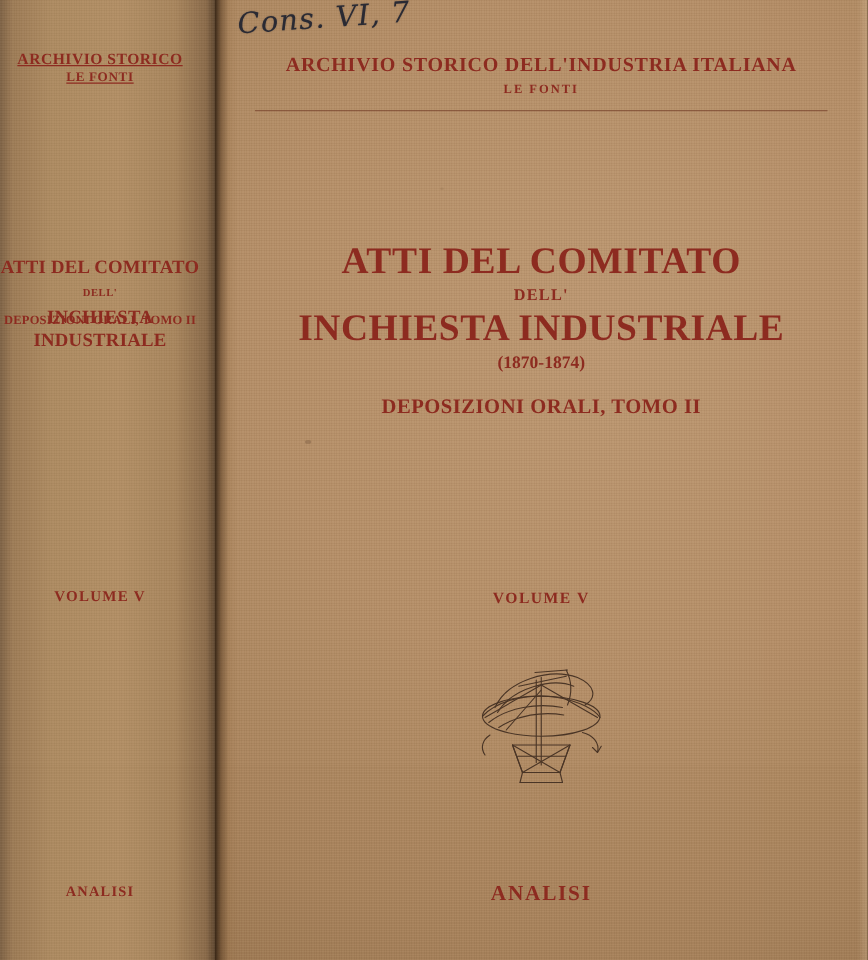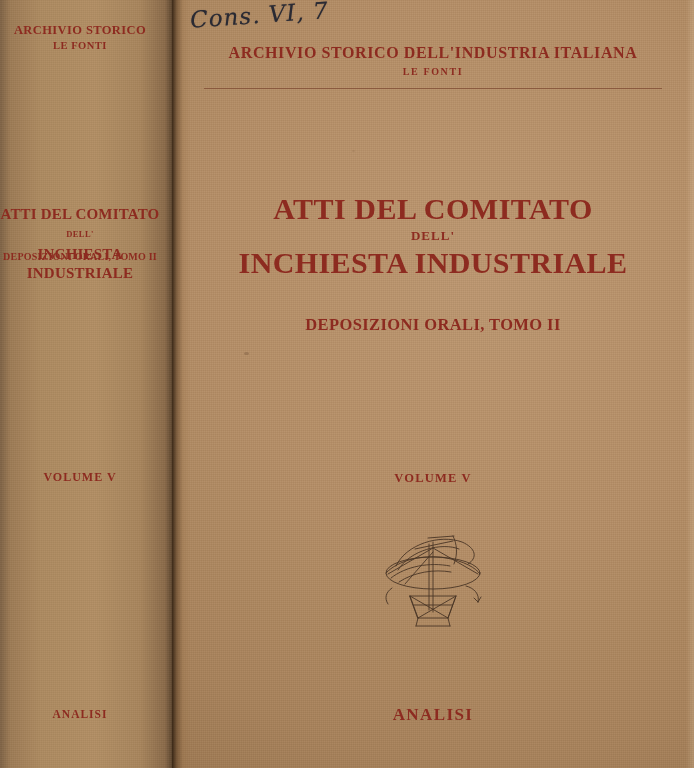--- a/index.html
+++ b/index.html
@@ -50,25 +50,26 @@
   }
   .spine-block {
     position: absolute;
     left: 0;
     width: 160px;
     text-align: center;
     color: #8d2b20;
     z-index: 3;
   }
   #spine-header {
-    top: 23px;
+    top: 40px;
     font-size: 12.5px;
     font-weight: bold;
     letter-spacing: .4px;
     line-height: 15px;
+    text-decoration: underline;
   }
   #spine-header .small {
     font-size: 10.5px;
     font-weight: bold;
     letter-spacing: .5px;
   }
   #spine-title {
     top: 205px;
     line-height: 19px;
   }
@@ -307,20 +308,21 @@
 
   <div id="cover">
     <div id="cover-inner">
       <div id="cover-series">ARCHIVIO STORICO DELL'INDUSTRIA ITALIANA</div>
       <div id="cover-series-sub">LE FONTI</div>
       <div id="cover-rule"></div>
 
       <div id="cover-title-1">ATTI DEL COMITATO</div>
       <div id="cover-title-mid">DELL'</div>
       <div id="cover-title-2">INCHIESTA INDUSTRIALE</div>
+      <div id="cover-years">(1870-1874)</div>
       <div id="cover-subtitle">DEPOSIZIONI ORALI, TOMO II</div>
 
       <div id="cover-volume">VOLUME V</div>
 
       <div id="cover-emblem">
         <svg viewBox="0 0 150 112" width="150" height="112" fill="none" stroke="#4a3526" stroke-width="0.9" stroke-linecap="round" stroke-linejoin="round">
 
           <path d="M38 44 C 48 22, 82 12, 104 20 C 118 26, 120 36, 110 42"></path>
           <path d="M40 48 C 52 28, 84 20, 101 27"></path>
           <path d="M95 14 C 99 22, 100 32, 96 42"></path>

